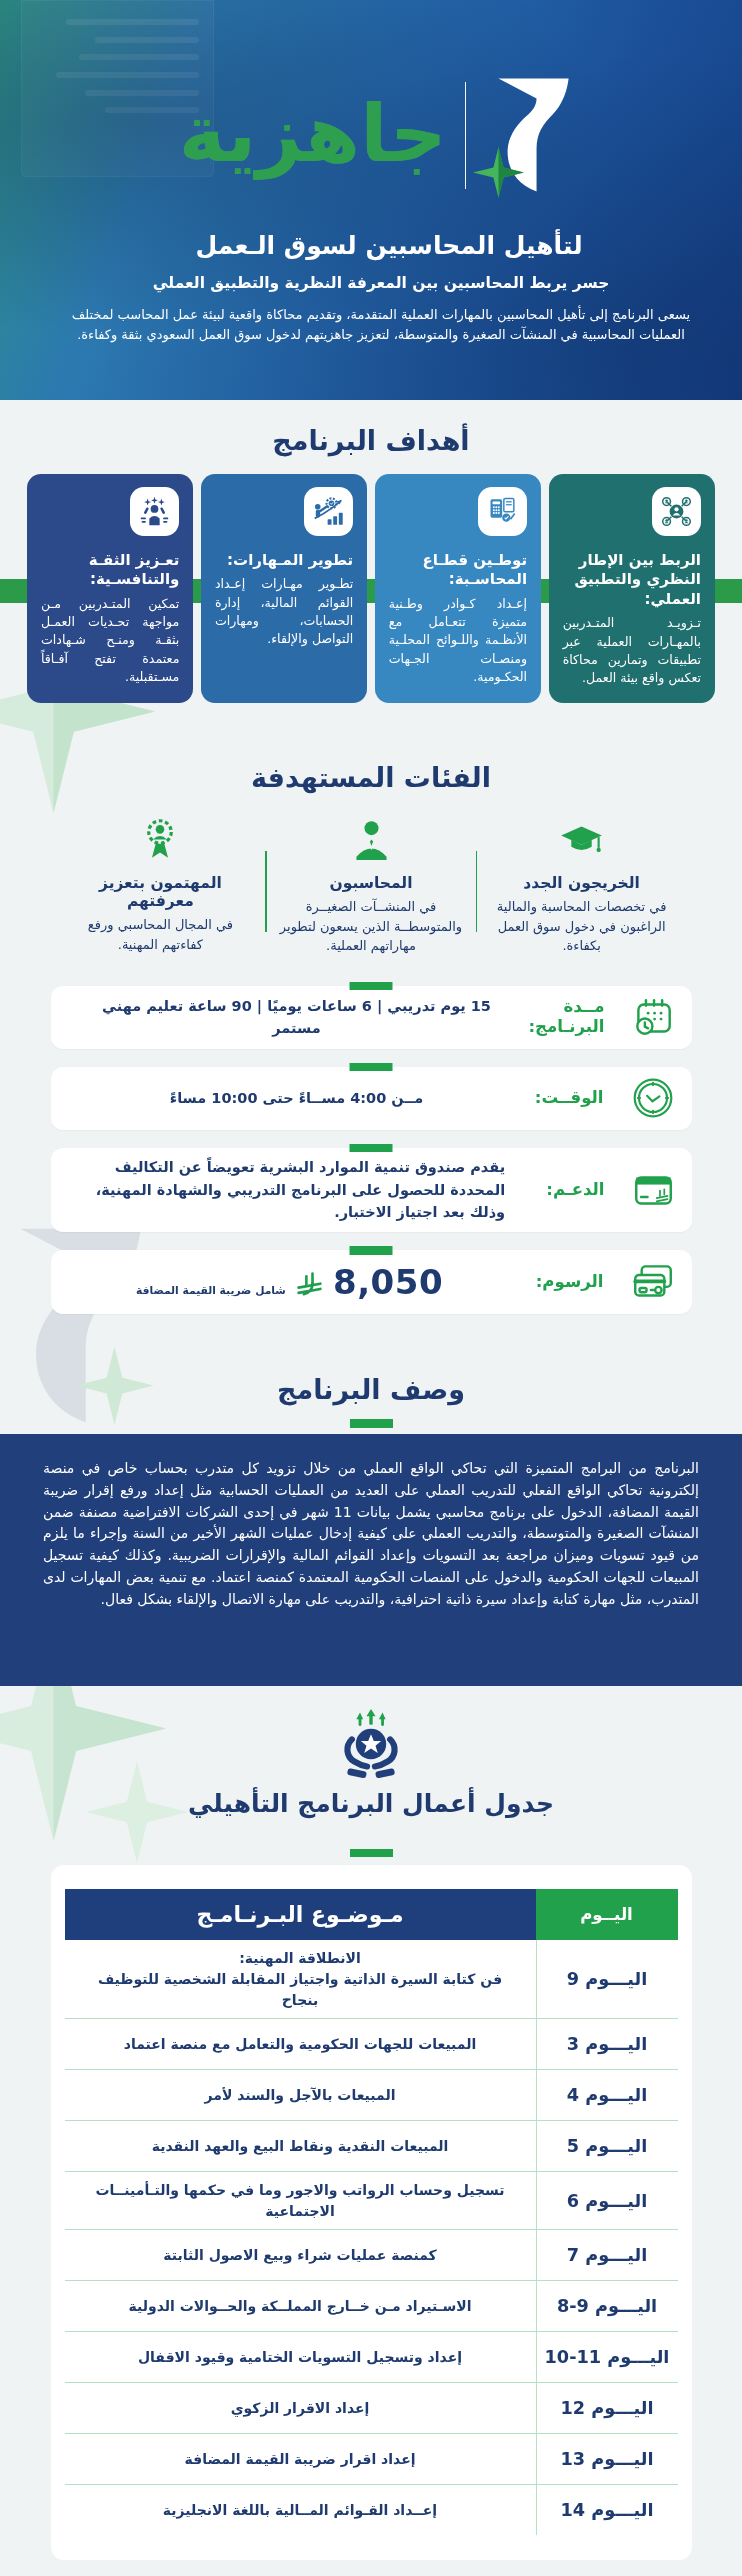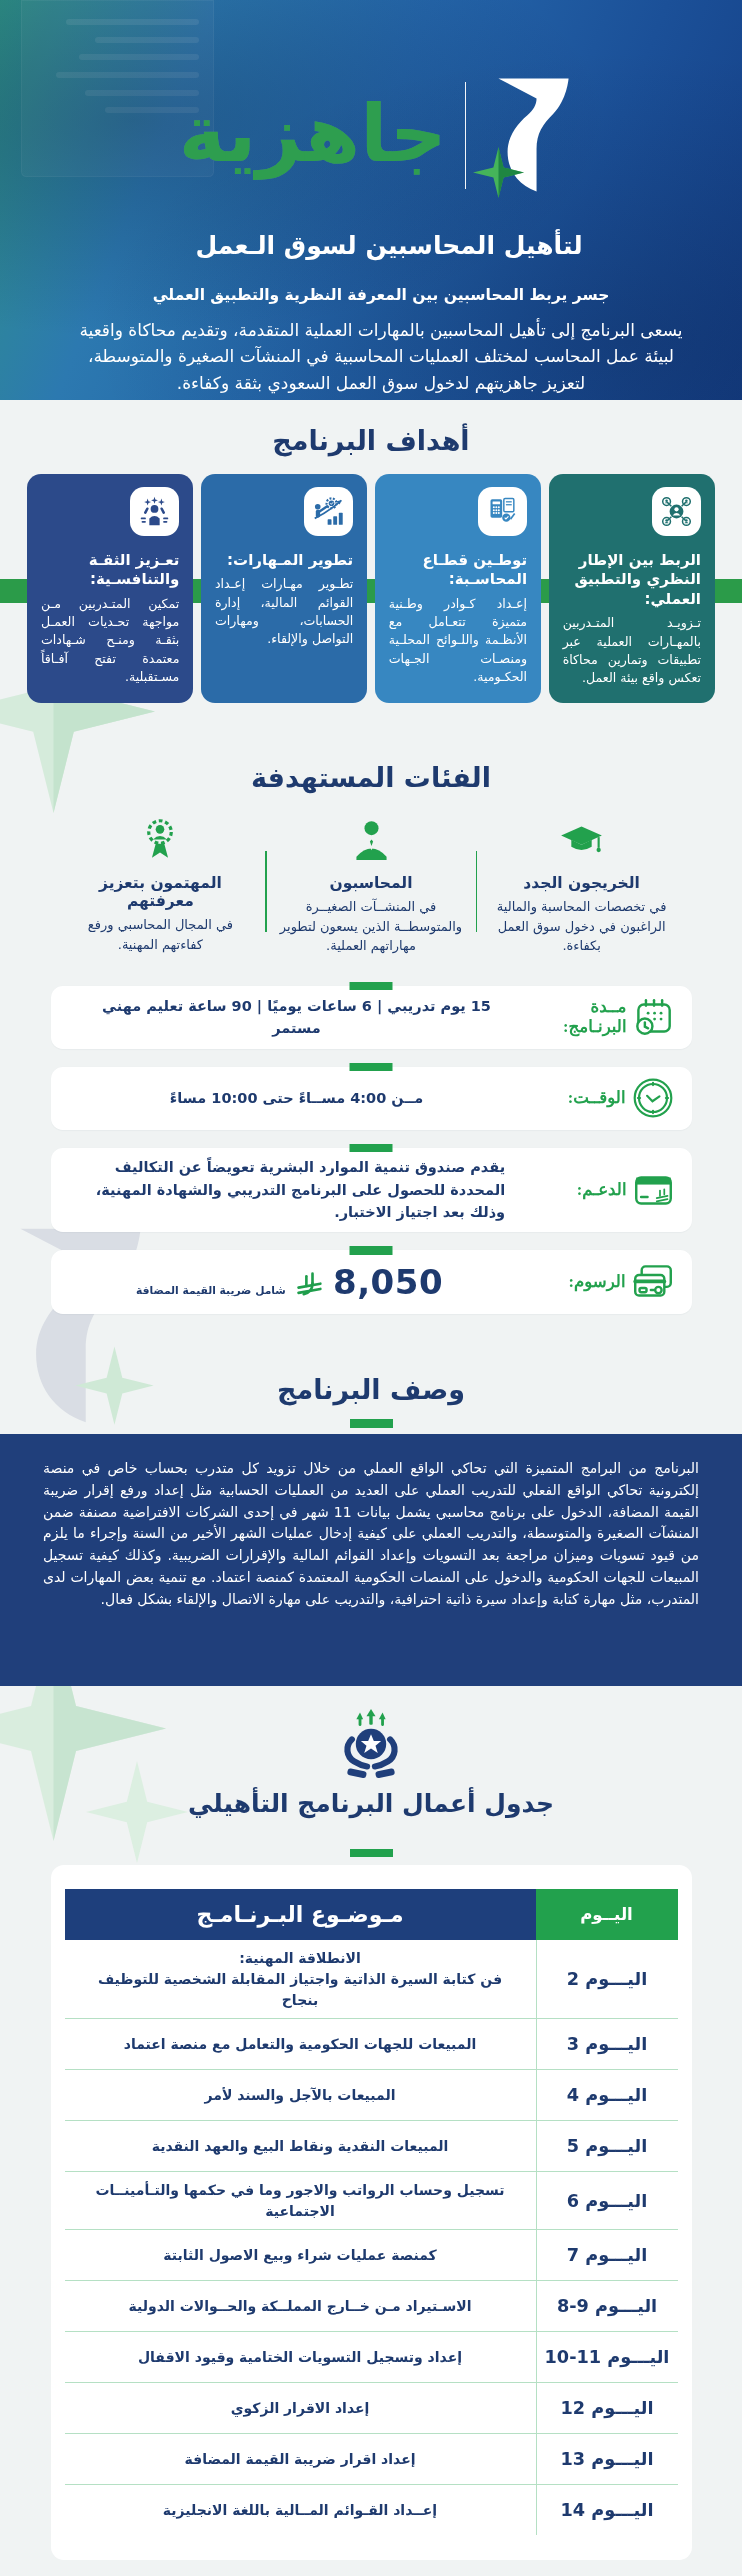--- a/index.html
+++ b/index.html
@@ -16,22 +16,22 @@
           background:rgba(255,255,255,.045); border:0.5px solid rgba(255,255,255,.06); padding:18px 14px; }
   .hero-screen .bar { height:5.9px; border-radius:3.2px; background:rgba(255,255,255,.10); margin:0 0 11.8px auto; }
   .logo-row { position:relative; z-index:2; margin-top:74px; display:flex; justify-content:center; align-items:center; }
   .logo-mark { position:relative; width:99px; height:122px; }
   .logo-mark svg.glyph { width:100%; height:100%; }
   .logo-star { position:absolute; bottom:-2.1px; left:-11.8px; width:51px; height:51px; }
   .logo-divider { width:1.6px; height:107px; background:rgba(255,255,255,.95); margin:0 18px; }
   .logo-text { font-size:79px; line-height:.95; font-weight:bold; color:#2e9e4f;
                text-shadow:0 0 0.5px rgba(255,255,255,.15); letter-spacing:-1.1px; }
   .hero h1 { position:relative; z-index:2; margin-top:35px; font-size:25px; font-weight:bold;margin-left:16px; }
-  .hero h2 { position:relative; z-index:2; margin-top:26px; font-size:15.5px; font-weight:bold; }
-  .hero p  { position:relative; z-index:2; margin:13px auto 0; width:626px; font-size:17px; line-height:1.55; font-weight:500; }
+  .hero h2 { position:relative; z-index:2; margin-top:14px; font-size:15.5px; font-weight:bold; }
+  .hero p  { position:relative; z-index:2; margin:13px auto 0; width:626px; font-size:13px; line-height:1.55; font-weight:500; }
 
   
   .section-title { text-align:center; font-size:27px; font-weight:bold; color:#1e3a6e; }
   .green-dash { width:43px; height:8.6px; background:#22a14d; margin:0 auto; }
 
   
   .objectives { padding-top:24.6px; position:relative; }
   .obj-wrap { position:relative; margin:18px 27px 0; }
   .obj-band { position:absolute; top:105px; left:-27px; right:-27px; height:24.6px; background:#2b9b49; }
   .obj-cards { position:relative; display:flex; gap:7.5px; }
@@ -53,21 +53,21 @@
   .aud-item h3 { margin-top:13px; font-size:15.5px; font-weight:bold; color:#1e3a6e; }
   .aud-item p  { margin:5.4px auto 0; font-size:13px; line-height:1.5; color:#1e3a6e; max-width:187px; }
   .aud-divider { width:1.6px; height:81px; background:#22a14d; margin-top:35px; }
 
   
   .details { width:641px; margin:30px auto 0; }
   .detail-card { position:relative; background:#fff; border-radius:11.8px; margin-bottom:18px;
                  display:flex; align-items:center; padding:8.6px 18px; box-shadow:0 0.5px 1.1px rgba(20,40,80,.04); }
   .detail-card .green-dash { position:absolute; top:-4.3px; right:50%; transform:translateX(50%); }
   .d1 { min-height:63px; } .d2 { min-height:63px; } .d3 { min-height:65px; } .d4 { min-height:64px; }
-  .detail-label-group { flex:0 0 163px; display:flex; align-items:center; gap:6px;font-family:Liberation Serif, serif; }
+  .detail-label-group { flex:0 0 163px; display:flex; align-items:center; gap:28px; }
   .detail-icon { color:#22a14d; flex:0 0 auto; display:flex; }
   .detail-label { font-size:16.6px; font-weight:bold; color:#22a14d; line-height:1.25; max-width:94px; }
   .detail-value { flex:1; text-align:center; font-size:14.5px; font-weight:bold; color:#1e3a6e; line-height:1.55; padding-left:14px; }
   .d3 .detail-value { text-align:right; padding-right:5.4px; }
   .fee-row { flex:1; display:flex; align-items:center; justify-content:center; gap:9.6px; }
   .fee-amount { font-size:34px; font-weight:bold; color:#1e3a6e; letter-spacing:0.5px; direction:ltr; }
   .fee-symbol { display:flex; margin-top:4.3px; }
   .fee-note { font-size:10.7px; font-weight:bold; color:#1e3a6e; margin-top:16px; }
 
   
@@ -448,21 +448,21 @@
     <h2 class="section-title">جدول أعمال البرنامج التأهيلي</h2>
     <div class="green-dash"></div>
 
     <div class="sched-card">
       <div class="sched-header">
         <div class="day-h">اليــوم</div>
         <div class="topic-h">مـوضـوع البـرنـامـج</div>
       </div>
 
       <div class="sched-row">
-        <div class="day-cell">اليـــوم 2</div>
+        <div class="day-cell">اليـــوم 9</div>
         <div class="topic-cell">
           <strong>الانطلاقة المهنية:</strong>
           <span>فن كتابة السيرة الذاتية واجتياز المقابلة الشخصية للتوظيف بنجاح</span>
         </div>
       </div>
       <div class="sched-row">
         <div class="day-cell">اليـــوم 3</div>
         <div class="topic-cell">المبيعات للجهات الحكومية والتعامل مع منصة اعتماد</div>
       </div>
       <div class="sched-row">

